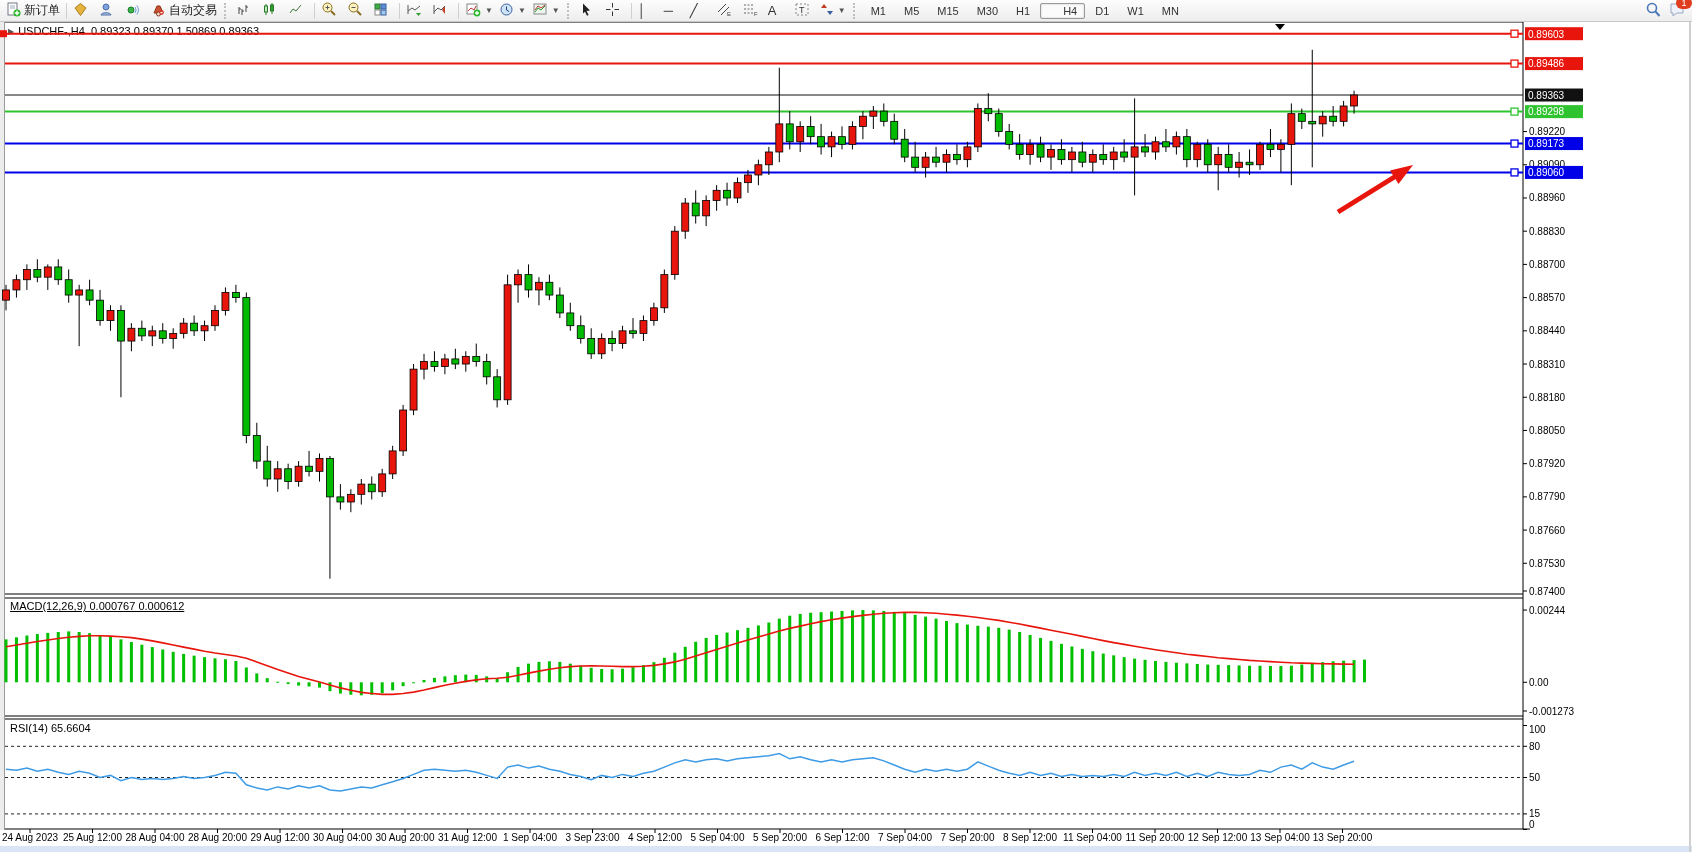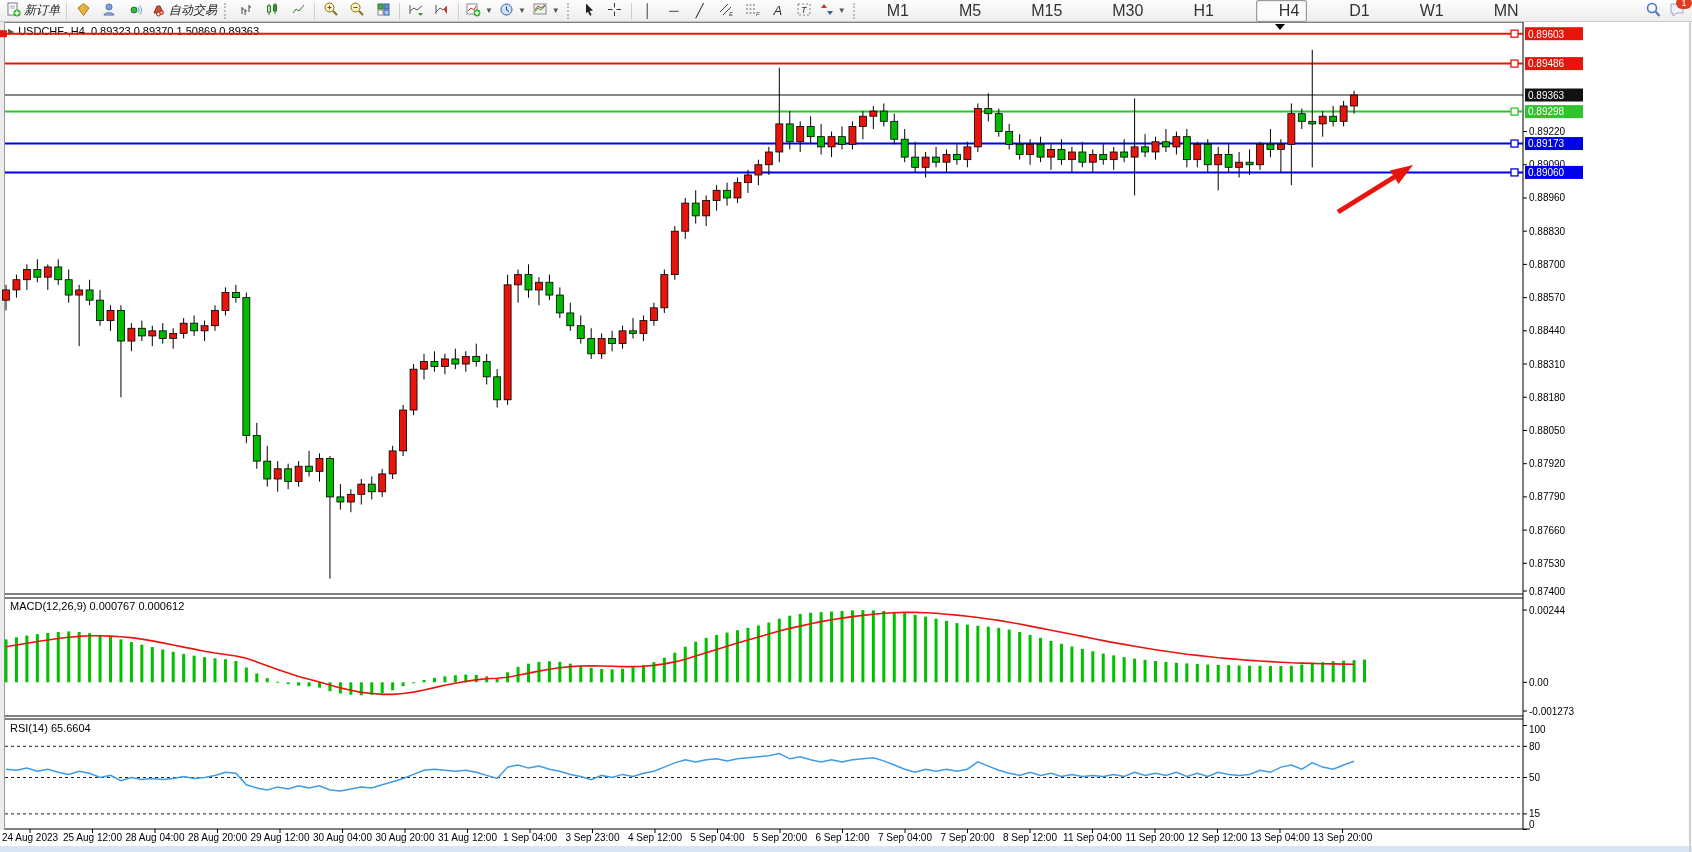--- a/index.html
+++ b/index.html
@@ -1,36 +1,36 @@
 <!DOCTYPE html>
 <html><head>
 <meta charset="utf-8">
 <style>
   html,body{margin:0;padding:0;width:1692px;height:852px;overflow:hidden;background:#fff;
     font-family:"Liberation Sans","DejaVu Sans",sans-serif;}
   
   #toolbar{position:absolute;left:0;top:0;width:1692px;height:22px;z-index:3;
     background:linear-gradient(#fdfdfd,#ededed);border-bottom:1px solid #c9c9c9;
     display:flex;align-items:center;padding-left:3px;box-sizing:border-box;}
-  .tbtn{height:18px;display:flex;align-items:center;justify-content:center;gap:3px;
-    padding:0 3px;min-width:20px;font-size:12px;color:#222;cursor:default;font-style:italic;}
+  .tbtn{height:18px;display:flex;align-items:center;justify-content:space-between;gap:3px;
+    padding:0 3px;min-width:20px;font-size:12px;color:#222;cursor:default;}
   .glyph{font-size:13px;line-height:13px;color:#333;}
   .sep{width:1px;height:16px;background:#cfcfcf;margin:0 3px;}
   .drag{width:3px;height:16px;border-left:2px dotted #c0c0c0;margin:0 4px;}
   .caret{font-size:8px;color:#555;margin-left:1px;}
-  .tf-btn{font-size:16px;color:#333;padding:1px 7px;margin:0 17px;border:1px solid transparent;border-radius:2px;}
+  .tf-btn{font-size:11px;color:#333;padding:1px 7px;margin:0 1px;border:1px solid transparent;border-radius:2px;}
   .tf-btn.active{background:#fbfbfb;border:1px solid #9a9a9a;box-shadow:inset 0 0 2px #bbb;padding-left:22px;}
   #tb-right{position:absolute;right:6px;top:1px;display:flex;align-items:center;gap:8px;}
   .badge{position:absolute;right:-6px;top:-4px;background:#e03c1e;color:#fff;border-radius:8px;
     font-size:9px;min-width:12px;height:12px;display:flex;align-items:center;justify-content:center;padding:0 2px;}
   
   .panel-label{position:absolute;z-index:1;font-size:11px;color:#000;white-space:pre;}
   #chart-title{left:8px;top:25px;display:flex;gap:4px;align-items:center;}
   #title-icon{font-size:8px;color:#555;}
-  #macd-label{left:10px;top:600px;}
+  #macd-label{left:10px;top:600px;text-decoration:underline;}
   #rsi-label{left:10px;top:722px;}
   #chart-svg{position:absolute;left:0;top:0;z-index:2;}
   #footer{position:absolute;left:0;top:846px;width:1692px;height:6px;background:#d9e5f4;z-index:0;}
 </style>
 </head>
 <body>
 
 <div id="toolbar">
   <div class="tbtn">
     <span><svg width="15" height="15">

